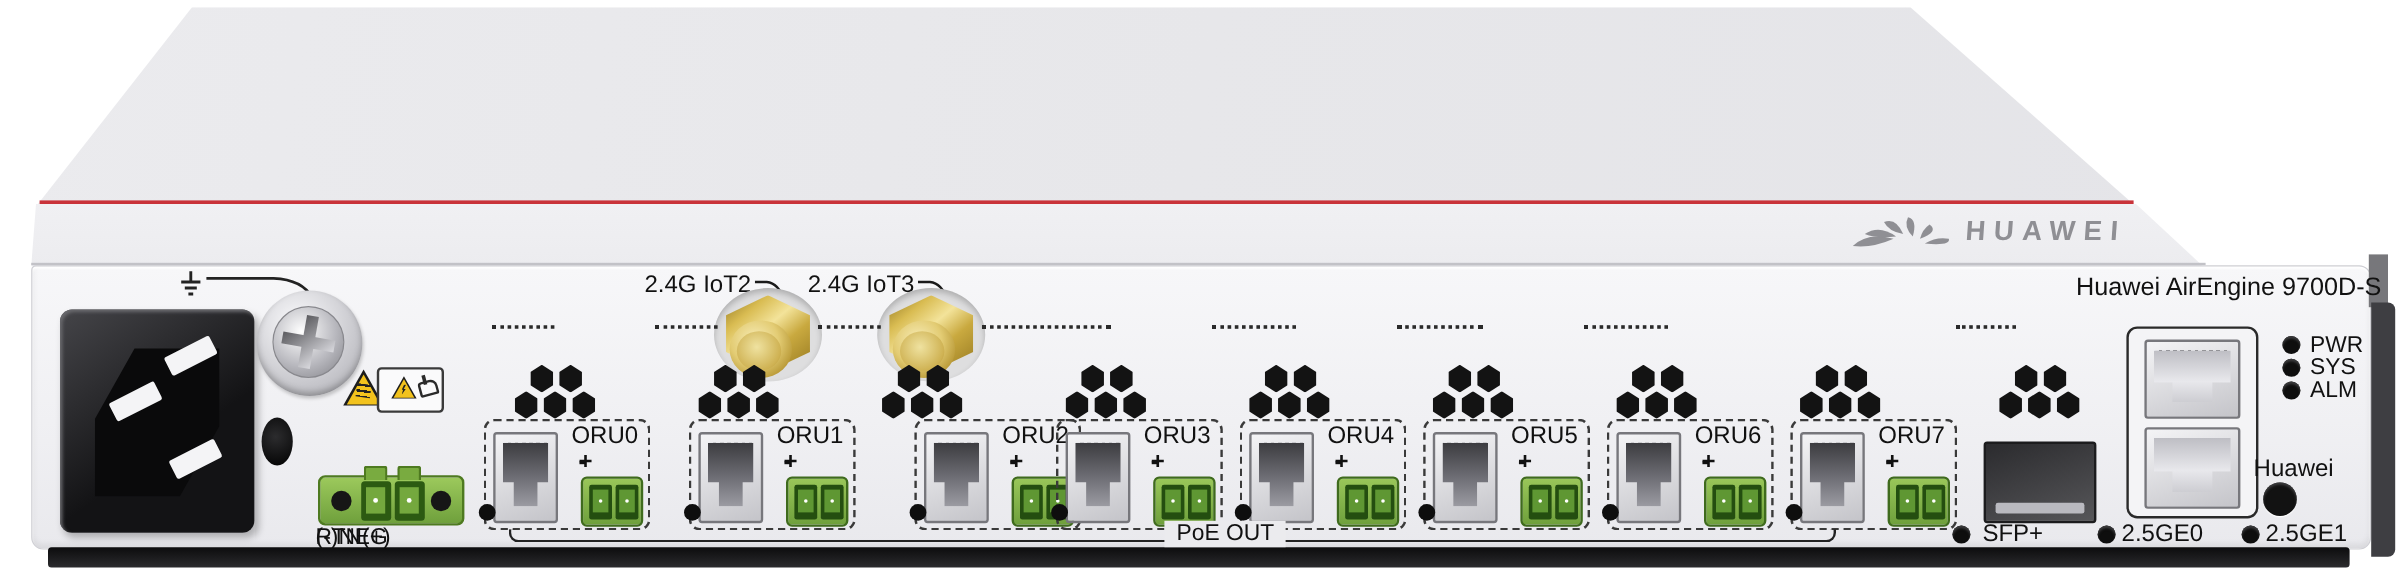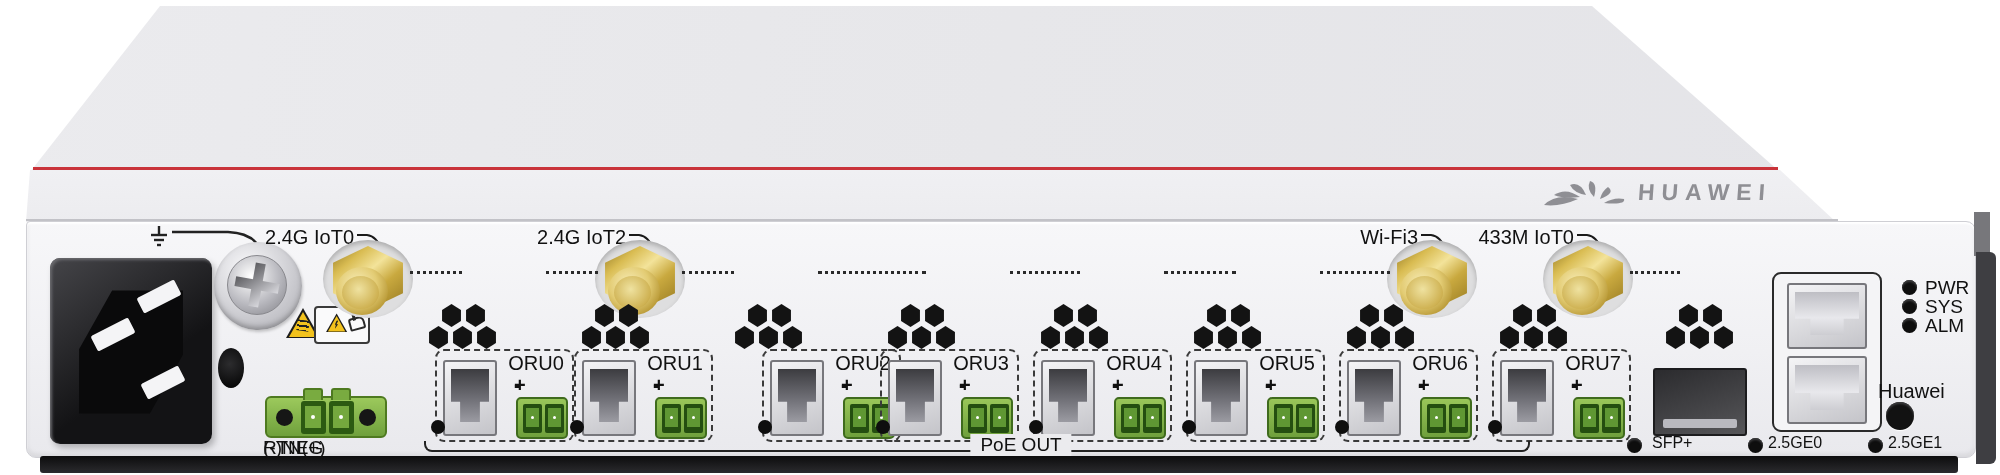--- a/index.html
+++ b/index.html
@@ -134,21 +134,21 @@
 
   
   .sfp-cage{left:1653px;top:368px;width:94px;height:68px;border:2px solid #1c1c1e;border-radius:3px;
     background:linear-gradient(160deg,#2b2b2e,#565659);}
   .sfp-slot{left:8px;bottom:6px;right:8px;height:9px;background:#b9b9bf;border-radius:2px;}
   .ge-box{left:1772px;top:272px;width:110px;height:160px;border:2px solid #2a2a2a;border-radius:9px;
     background:#f4f4f6;}
   .ge-box .p1{left:13px;top:9px;width:80px;height:66px;}
   .ge-box .p2{left:13px;top:82px;width:80px;height:68px;}
   .led{width:15px;height:15px;border-radius:50%;background:#0e0e0e;box-shadow:inset 0 2px 2px #3c3c3e;}
-  .port-lbl{font-size:16px;white-space:nowrap;}
+  .port-lbl{font-size:20px;white-space:nowrap;}
   .status-lbl{font-size:19px;white-space:nowrap;}
   .model-lbl{left:1730px;top:228px;width:240px;text-align:right;font-size:21px;font-weight:500;white-space:nowrap;}
   .default-lbl{left:1878px;top:380px;width:84px;font-size:20px;}
   .default-btn{left:1886px;top:402px;width:28px;height:28px;border-radius:50%;background:#121212;
     box-shadow:inset 0 2px 2px #3c3c3e, 0 1px 1px #fff;}
 </style>
 </head>
 <body>
 
 <div id="canvas">
@@ -226,52 +226,32 @@
       </div>
     <div class="dc-sock" style="left:62px;">
         <i></i>
       </div>
   </div>
   <div class="negrtn">
     <span>(-)NEG</span>
     <span>RTN(+)</span>
   </div>
 
-  <div class="ant" style="left:325px">
-      <div class="ant-label">2.4G IoT0</div>
-      <svg class="ant-leader" width="26" height="22">
-        <path d="M0 5 H10 Q20 6 24 20" fill="none" stroke="#1a1a1a" stroke-width="2"></path>
-      </svg>
-      <div class="ant-hole"></div>
-      <div class="ant-nut"></div>
-      <div class="ant-barrel"></div>
-      <div class="ant-face"></div>
-    </div>
   <div class="ant" style="left:597px">
       <div class="ant-label">2.4G IoT2</div>
       <svg class="ant-leader" width="26" height="22">
         <path d="M0 5 H10 Q20 6 24 20" fill="none" stroke="#1a1a1a" stroke-width="2"></path>
       </svg>
       <div class="ant-hole"></div>
       <div class="ant-nut"></div>
       <div class="ant-barrel"></div>
       <div class="ant-face"></div>
     </div>
-  <div class="ant" style="left:1389px">
-      <div class="ant-label">Wi-Fi3</div>
-      <svg class="ant-leader" width="26" height="22">
-        <path d="M0 5 H10 Q20 6 24 20" fill="none" stroke="#1a1a1a" stroke-width="2"></path>
-      </svg>
-      <div class="ant-hole"></div>
-      <div class="ant-nut"></div>
-      <div class="ant-barrel"></div>
-      <div class="ant-face"></div>
-    </div>
-  <div class="ant" style="left:1545px">
-      <div class="ant-label">433M IoT0</div>
+  <div class="ant" style="left:733px">
+      <div class="ant-label">2.4G IoT3</div>
       <svg class="ant-leader" width="26" height="22">
         <path d="M0 5 H10 Q20 6 24 20" fill="none" stroke="#1a1a1a" stroke-width="2"></path>
       </svg>
       <div class="ant-hole"></div>
       <div class="ant-nut"></div>
       <div class="ant-barrel"></div>
       <div class="ant-face"></div>
     </div>
 
   <i class="dot-line" style="left:410px;width:52px"></i>
@@ -340,21 +320,21 @@
       <i class="hx" style="left:48px;top:22px"></i>
     </div>
   <div class="hexc" style="left:1665px">
       <i class="hx" style="left:13px;top:0"></i>
       <i class="hx" style="left:37px;top:0"></i>
       <i class="hx" style="left:0;top:22px"></i>
       <i class="hx" style="left:24px;top:22px"></i>
       <i class="hx" style="left:48px;top:22px"></i>
     </div>
 
-  <div class="oru" style="left:435px">
+  <div class="oru" style="left:403px">
       <div class="rj45">
         <div class="rj45-pins"></div>
         <div class="rj45-in"></div>
       </div>
       <div class="oru-label">ORU0</div>
       <div class="pm">
         <span>-</span>
         <span>+</span>
       </div>
       <div class="gterm">
@@ -533,16 +513,17 @@
   <div class="led" style="left:1868px;top:438px"></div>
   <div class="port-lbl" style="left:1888px;top:434px">2.5GE1</div>
 
   <div class="led" style="left:1902px;top:280px"></div>
   <div class="status-lbl" style="left:1925px;top:277px">PWR</div>
   <div class="led" style="left:1902px;top:299px"></div>
   <div class="status-lbl" style="left:1925px;top:296px">SYS</div>
   <div class="led" style="left:1902px;top:318px"></div>
   <div class="status-lbl" style="left:1925px;top:315px">ALM</div>
 
+  <div class="model-lbl">Huawei AirEngine 9700D-S</div>
   <div class="default-lbl">Huawei</div>
   <div class="default-btn"></div>
 
 </div>
 
 </body></html>

